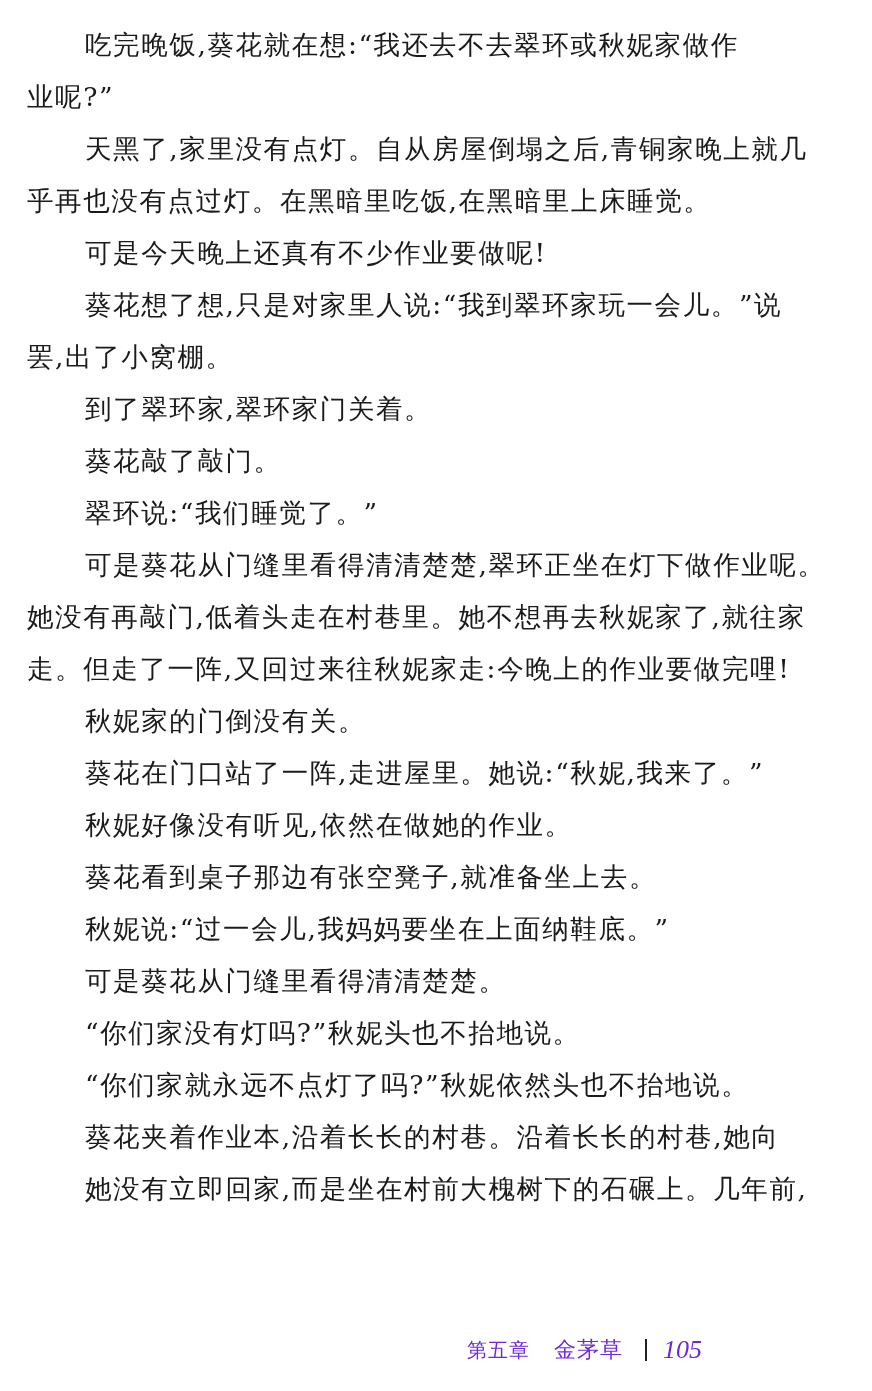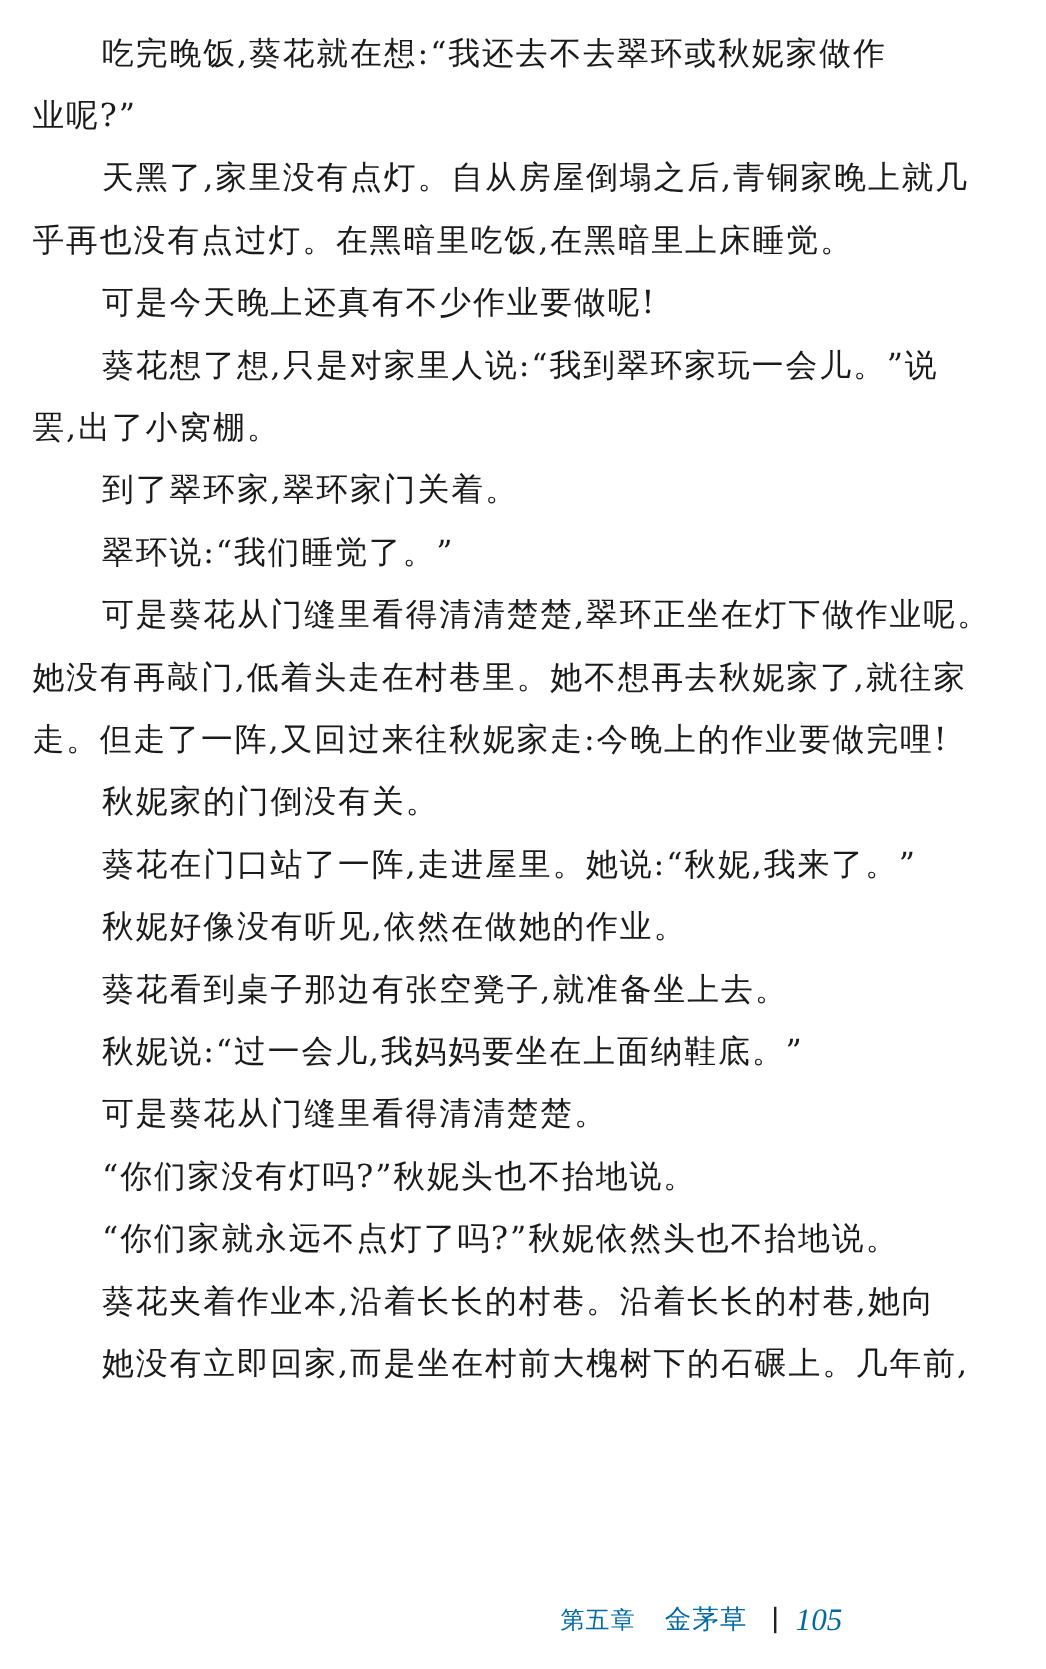--- a/index.html
+++ b/index.html
@@ -8,40 +8,41 @@
   .text-block { position: absolute; left: 27px; top: 19px; width: 818px; }
   .line {
     height: 52px; line-height: 52px;
     font-family: "DejaVu Serif", "Liberation Serif", serif;
     font-size: 26.5px; color: #1a1a1a; white-space: nowrap;
     letter-spacing: 1.6px;
   }
   .line.indent { padding-left: 58px; }
   .footer {
     position: absolute; top: 1332px; right: 32px; height: 36px;
-    display: flex; align-items: center; color: #0369a1; margin-left: 40px;
+    display: flex; align-items: center; color: #6d28d9; margin-left: 40px;
   }
   .footer .chapter { font-family: "DejaVu Serif", serif; font-size: 20px; letter-spacing: 1px; }
   .footer .title { font-family: "DejaVu Serif", serif; font-size: 22px; letter-spacing: 1px; margin-left: 24px; }
   .footer .sep { width: 2px; height: 22px; background: #222; margin: 0 16px 0 22px; }
   .footer .pageno { font-family: "Liberation Serif", serif; font-style: italic; font-size: 26px; }
 </style>
 </head>
 <body>
 
 <div class="page">
   <div class="text-block">
     <div class="line indent">吃完晚饭,葵花就在想:“我还去不去翠环或秋妮家做作</div>
     <div class="line">业呢?”</div>
     <div class="line indent">天黑了,家里没有点灯。自从房屋倒塌之后,青铜家晚上就几</div>
     <div class="line">乎再也没有点过灯。在黑暗里吃饭,在黑暗里上床睡觉。</div>
     <div class="line indent">可是今天晚上还真有不少作业要做呢!</div>
     <div class="line indent">葵花想了想,只是对家里人说:“我到翠环家玩一会儿。”说</div>
     <div class="line">罢,出了小窝棚。</div>
     <div class="line indent">到了翠环家,翠环家门关着。</div>
+    <div class="line indent">葵花敲了敲门。</div>
     <div class="line indent">翠环说:“我们睡觉了。”</div>
     <div class="line indent">可是葵花从门缝里看得清清楚楚,翠环正坐在灯下做作业呢。</div>
     <div class="line">她没有再敲门,低着头走在村巷里。她不想再去秋妮家了,就往家</div>
     <div class="line">走。但走了一阵,又回过来往秋妮家走:今晚上的作业要做完哩!</div>
     <div class="line indent">秋妮家的门倒没有关。</div>
     <div class="line indent">葵花在门口站了一阵,走进屋里。她说:“秋妮,我来了。”</div>
     <div class="line indent">秋妮好像没有听见,依然在做她的作业。</div>
     <div class="line indent">葵花看到桌子那边有张空凳子,就准备坐上去。</div>
     <div class="line indent">秋妮说:“过一会儿,我妈妈要坐在上面纳鞋底。”</div>
     <div class="line indent">可是葵花从门缝里看得清清楚楚。</div>

